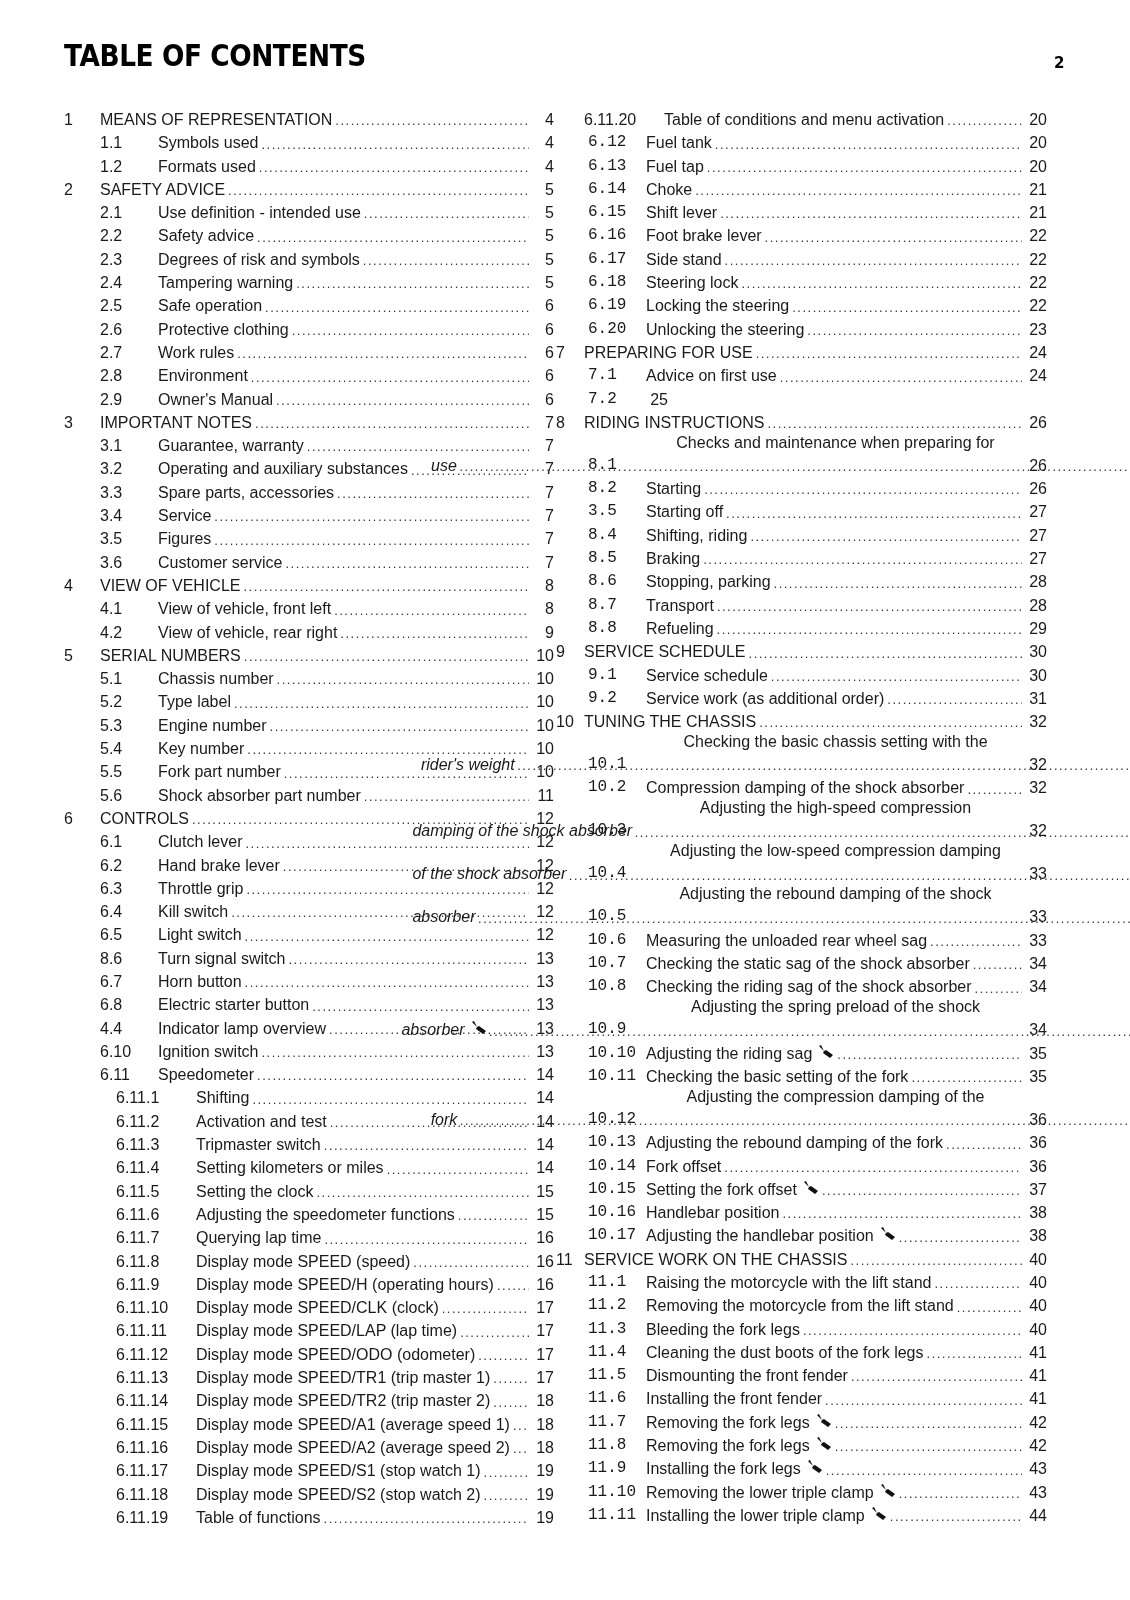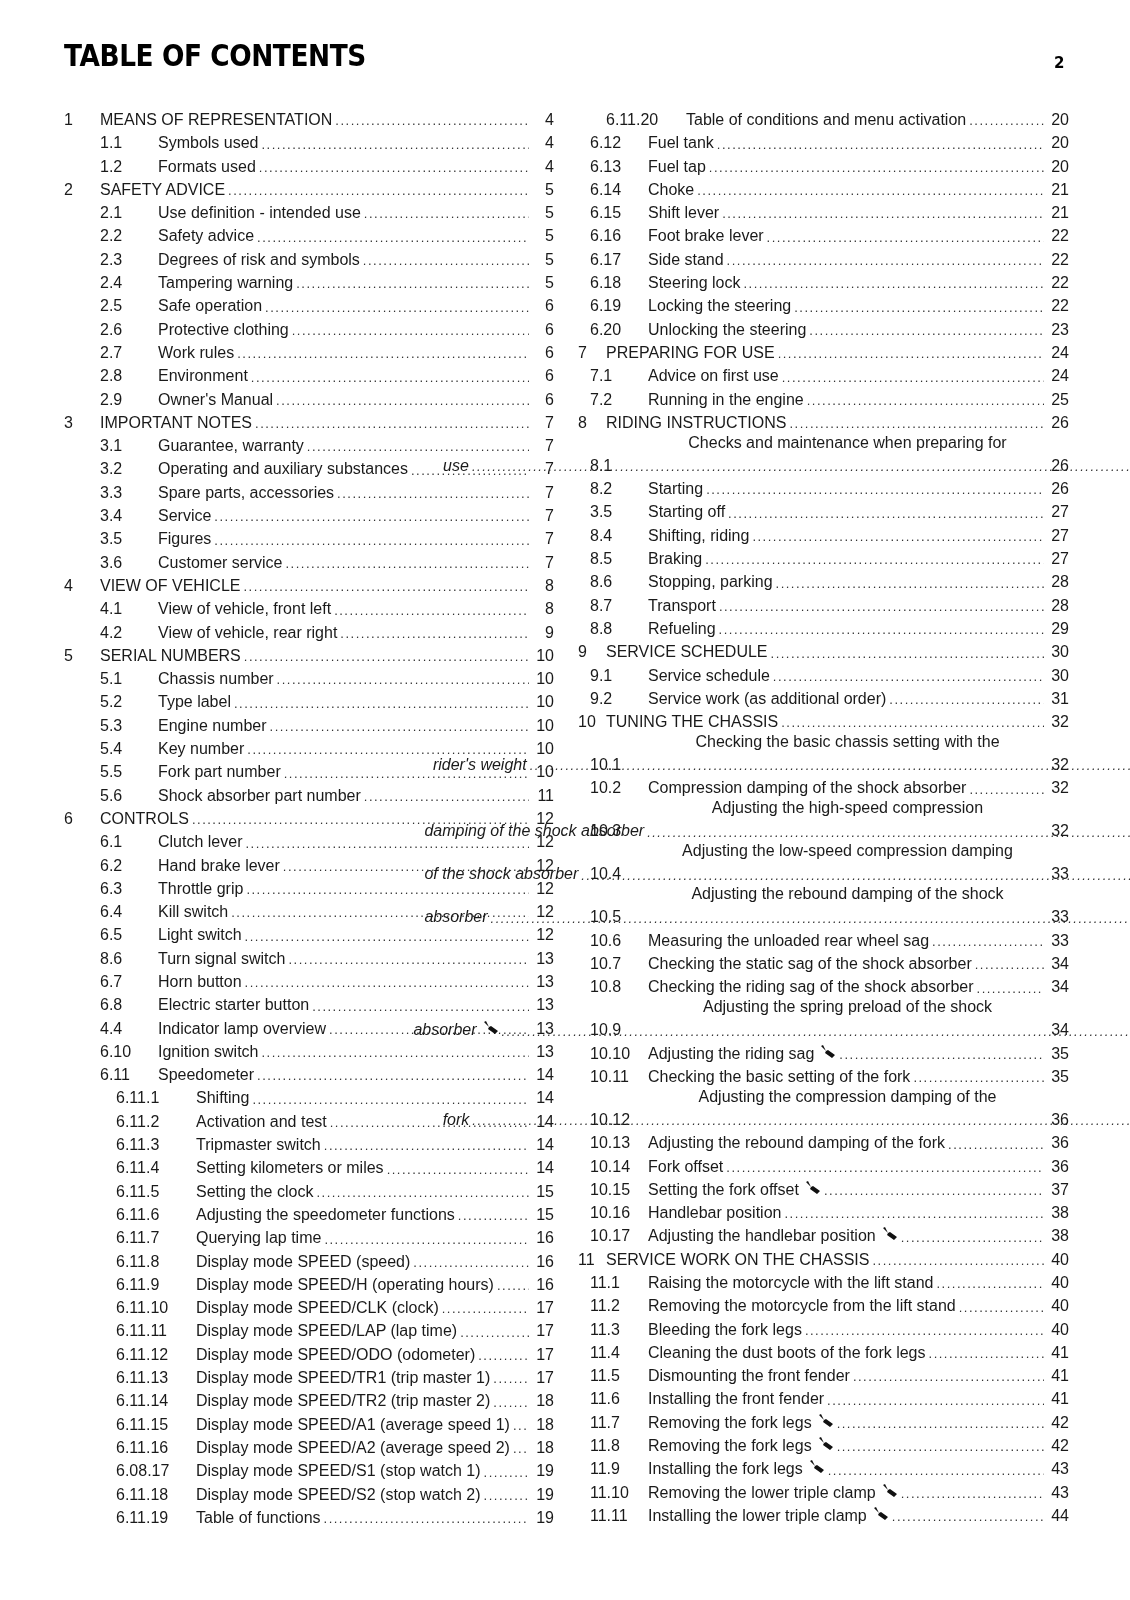--- a/index.html
+++ b/index.html
@@ -14,32 +14,32 @@
     font-weight: bold; font-size: 30px; letter-spacing: -0.5px;
     transform: scaleX(0.88); transform-origin: left top;
     color: #000;
   }
   .pagenum {
     position: absolute; left: 1054px; top: 54px;
     font-family: "DejaVu Sans", sans-serif; font-weight: bold; font-size: 15px; color: #000;
   }
   .col { position: absolute; top: 108px; }
   .col.left { left: 64px; width: 490px; }
-  .col.right { left: 578px; width: 491px; }
+  .col.right { left: 556px; width: 491px; }
   .row {
     position: relative; display: flex; align-items: flex-end;
     font-size: 16px; line-height: 23.3px; height: 23.3px; white-space: nowrap;
   }
   .row.wrap { height: 43px; }
   .num { flex: 0 0 auto; }
   .lvl1 .num { width: 36px; }
   .lvl2 .num { width: 58px; margin-left: 36px; }
   .lvl3 .num { width: 80px; margin-left: 52px; }
   .col.right .lvl1 .num { width: 28px; }
-  .col.right .lvl2 .num { width: 58px; margin-left: 12px; }
+  .col.right .lvl2 .num { width: 58px; margin-left: 32px; font-family: Liberation Mono, monospace; }
   .col.right .lvl3 .num { width: 80px; margin-left: 28px; }
   .textwrap { flex: 1 1 auto; display: flex; align-items: flex-end; min-width: 0; }
   .label { flex: 0 0 auto; }
   .row.wrap .label { white-space: normal; }
   .row.wrap .textwrap { flex-direction: column; align-items: center; }
   .row.wrap .line2 { display: flex; align-items: flex-end; font-style: italic; }
   .dots {
     flex: 1 1 auto; overflow: hidden; margin: 0 3px; letter-spacing: 1.5px;
     color: #333; font-size: 13px; line-height: 20px;
   }
@@ -570,21 +570,21 @@
   <div class="row lvl3">
     <span class="num">6.11.16</span>
     <span class="textwrap">
       <span class="label">Display mode SPEED/A2 (average speed 2)</span>
       <span class="dots"></span>
     </span>
     <span class="page">18</span>
   </div>
 
   <div class="row lvl3">
-    <span class="num">6.08.17</span>
+    <span class="num">6.11.17</span>
     <span class="textwrap">
       <span class="label">Display mode SPEED/S1 (stop watch 1)</span>
       <span class="dots"></span>
     </span>
     <span class="page">19</span>
   </div>
 
   <div class="row lvl3">
     <span class="num">6.11.18</span>
     <span class="textwrap">
@@ -707,24 +707,20 @@
     <span class="num">7.1</span>
     <span class="textwrap">
       <span class="label">Advice on first use</span>
       <span class="dots"></span>
     </span>
     <span class="page">24</span>
   </div>
 
   <div class="row lvl2">
     <span class="num">7.2</span>
-    <span class="textwrap">
-      <span class="label">Running in the engine</span>
-      <span class="dots"></span>
-    </span>
     <span class="page">25</span>
   </div>
 
   <div class="row lvl1">
     <span class="num">8</span>
     <span class="textwrap">
       <span class="label">RIDING INSTRUCTIONS</span>
       <span class="dots"></span>
     </span>
     <span class="page">26</span>

